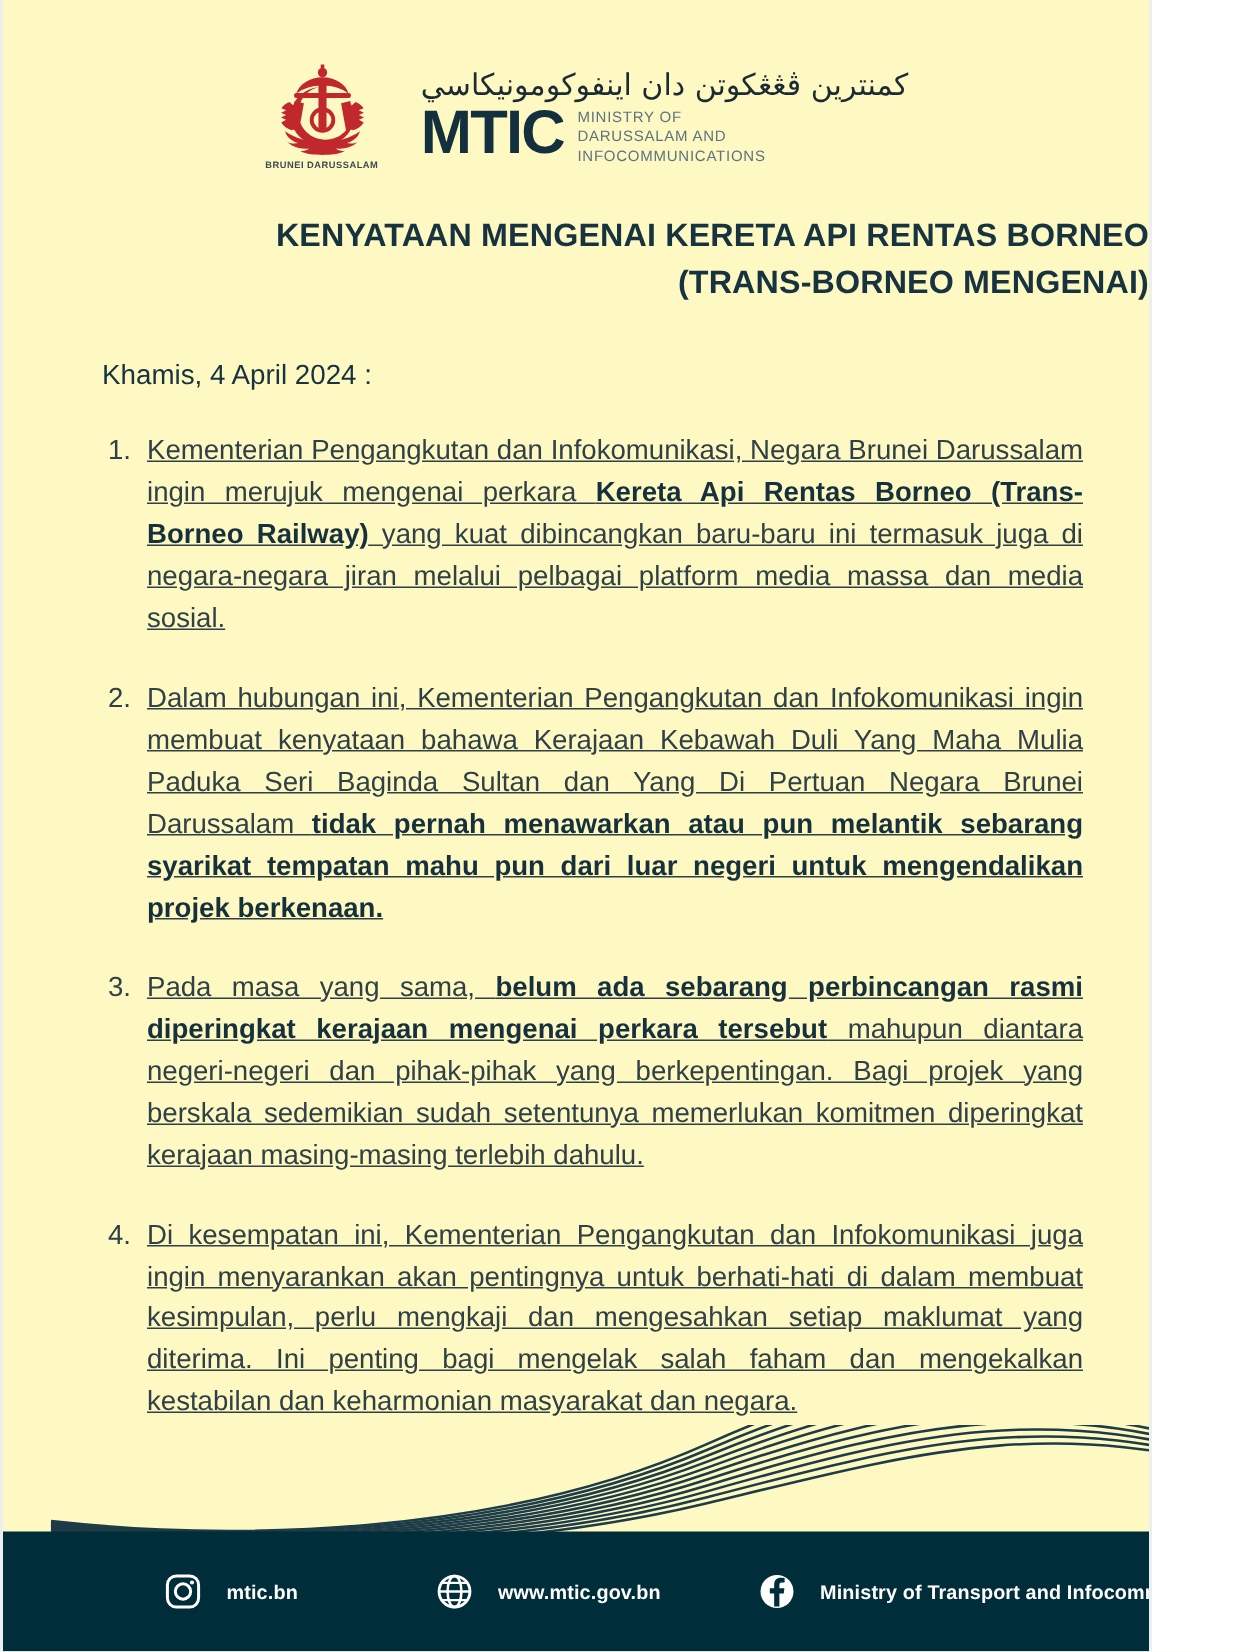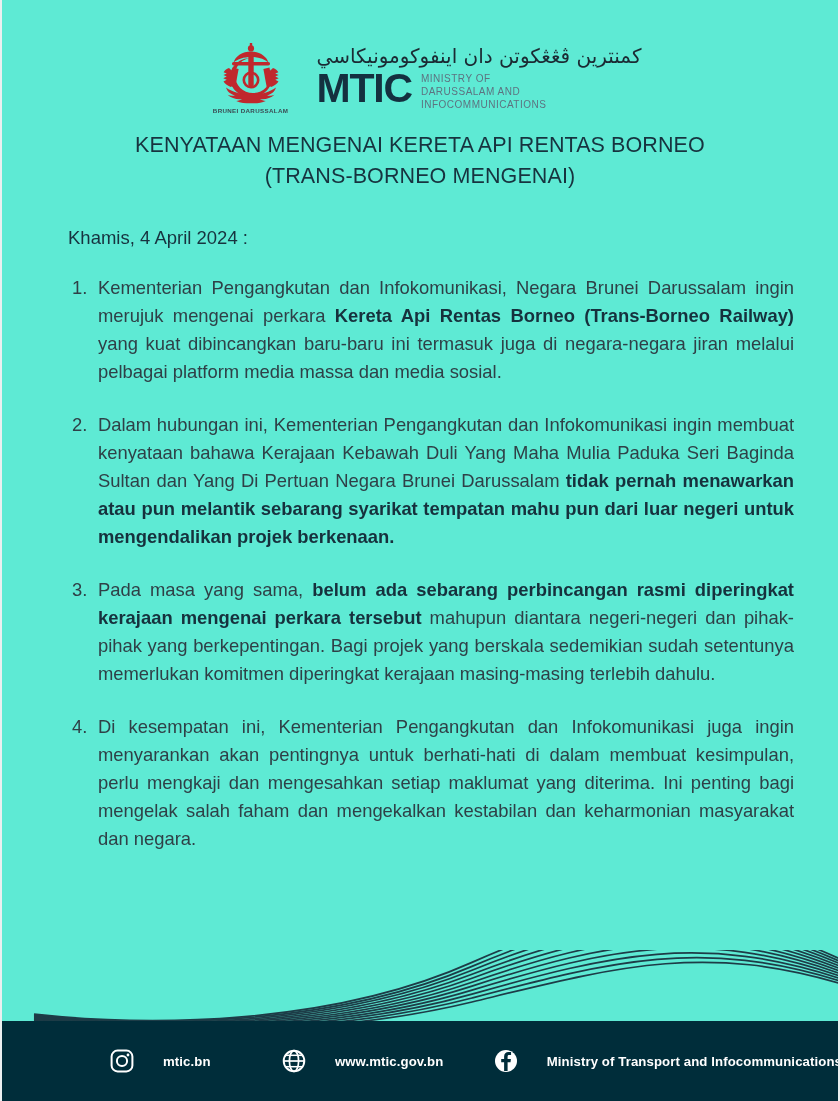--- a/index.html
+++ b/index.html
@@ -3,22 +3,22 @@
 <meta charset="utf-8">
 <style>
   * { margin:0; padding:0; box-sizing:border-box; }
   html, body {
     width:840px; height:1101px;
     background:#ffffff;
     font-family:"Liberation Sans", sans-serif;
   }
   #page {
     position:relative;
-    width:840px; height:1101px;
-    background:#5eead4;
+    width:768px; height:1101px;
+    background:#fef9c3;
     overflow:hidden;
     border-left:2px solid #eceff0;
     border-right:2px solid #eceff0;
   }
 
   
   .logo-block {
     display:flex;
     align-items:flex-start;
     justify-content:center;
@@ -51,60 +51,61 @@
     color:#5d7380; padding-top:2px; white-space:nowrap;
   }
 
   
   .title1 {
     text-align:center; margin-top:33px;
     font-size:21px; font-weight:700; letter-spacing:0.6px;
     color:#17333f;
   }
   .title2 {
-    text-align:center; margin-top:16px;
-    font-size:21.5px; font-weight:400; letter-spacing:0.1px;
+    text-align:right; margin-top:28px;
+    font-size:21.5px; font-weight:700; letter-spacing:0.1px;
     color:#17333f; line-height:1.42;
   }
 
   
   .body-wrap { padding:0 44px 0 66px; }
   .datestamp {
     margin-top:36px;
     font-size:18.5px; font-weight:400; color:#17333f;
   }
   .item {
     display:flex; margin-top:25px;
     font-size:18.4px; line-height:1.52; color:#2f4047;
   }
   .item-num {
     width:30px; flex:0 0 30px; text-align:left;
     padding-left:4px;
   }
   .item-text {
     flex:1; text-align:justify; text-justify:inter-word;
     hyphens:none;
+    text-decoration:underline;
   }
   .item-text b { font-weight:700; color:#16313d; }
 
   
   .wave {
     position:absolute; left:0; bottom:79px;
     width:840px; height:72px;
   }
 
   
   .footer {
     position:absolute; left:0; bottom:0;
     width:840px; height:80px;
     background:#002d3a;
     display:flex; align-items:center;
     padding-left:108px;
   }
-  .f-item { display:flex; align-items:center; gap:29px;text-align:right; }
+  .f-item { display:flex; align-items:center; gap:17px;text-align:right; }
   .f-gap1 { width:150px; }
   .f-gap2 { width:106px; }
   .f-label {
     color:#ffffff; font-size:13.2px; font-weight:700;
     letter-spacing:0.1px; white-space:nowrap;
   }
   .f-icon { flex:0 0 auto; display:block; }
 </style>
 </head>
 <body>

